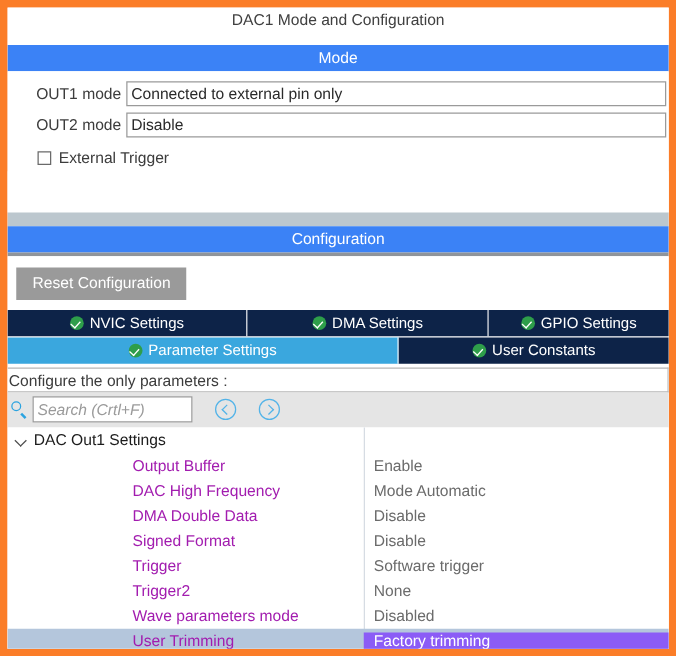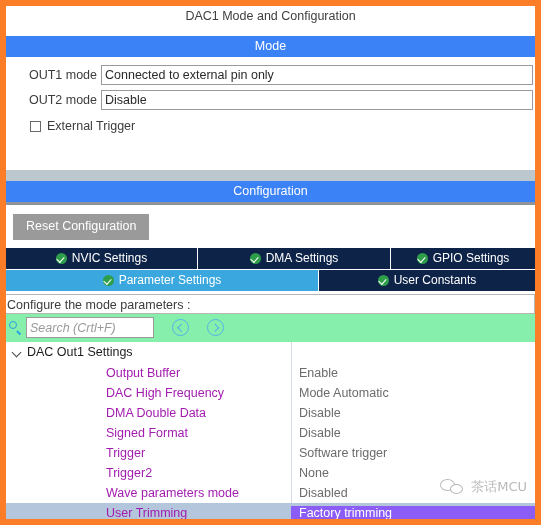--- a/index.html
+++ b/index.html
@@ -186,21 +186,21 @@
     background: #ffffff;
     padding-left: 1px;
     margin-top: 3px;
   }
 
   .search-row {
     display: flex;
     align-items: center;
     height: 28px;
     padding-left: 2px;
-    background: #86efac;
+    background: #e5e5e5;
   }
   .search-ico {
     width: 15px;
     height: 15px;
     position: relative;
     margin-right: 3px;
     flex: 0 0 auto;
   }
   .search-ico::before {
     content:"";
@@ -410,21 +410,21 @@
       <div class="tab active" style="width:313px">
         <span class="chk"></span>
         <span>Parameter Settings</span>
       </div>
       <div class="tab" style="flex:1">
         <span class="chk"></span>
         <span>User Constants</span>
       </div>
     </div>
 
-    <div class="params-hint">Configure the mode parameters :</div>
+    <div class="params-hint">Configure the only parameters :</div>
 
     <div class="search-row">
       <span class="search-ico"></span>
       <input class="search-box" type="text" placeholder="Search (Crtl+F)" style="">
       <span class="navbtn prev"></span>
       <span class="navbtn next"></span>
     </div>
 
     <div class="tree">
       <div class="col-divider"></div>
@@ -466,21 +466,14 @@
         <div class="pname">User Trimming</div>
         <div class="pval">Factory trimming</div>
       </div>
       <div class="prow">
         <div class="pname">Sample And Hold</div>
         <div class="pval">Sampleandhold Disable</div>
       </div>
     </div>
   </div>
 
-  <div class="watermark">
-    <span class="wechat-ico">
-      <span class="b1"></span>
-        <span class="b2"></span>
-    </span>
-    <span class="wm-text">茶话MCU</span>
-  </div>
 
 </div>
 
 </body></html>

